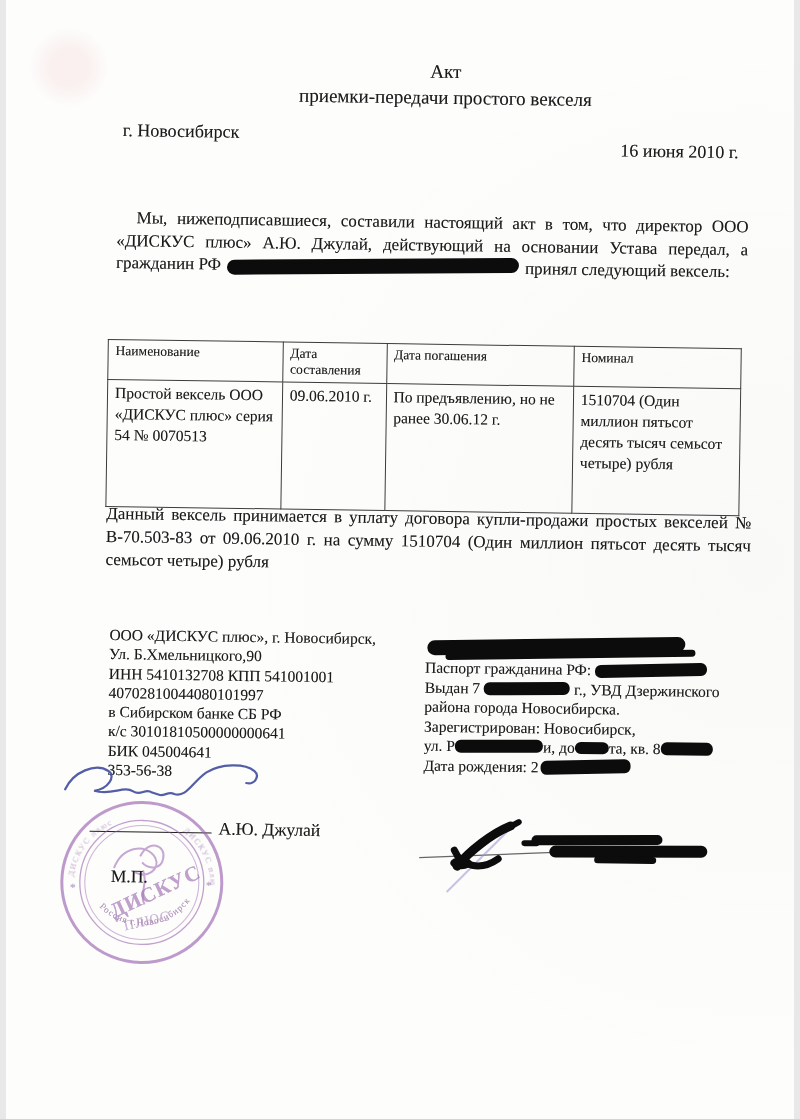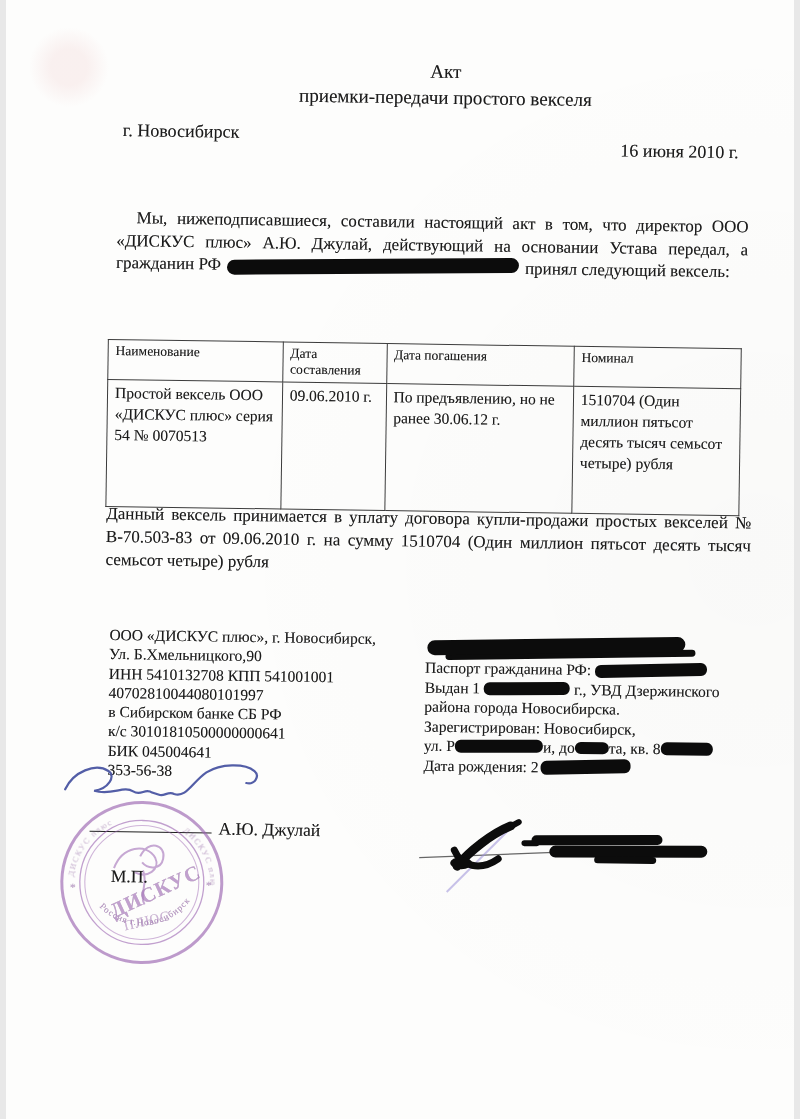--- a/index.html
+++ b/index.html
@@ -105,21 +105,21 @@
       <div>40702810044080101997</div>
       <div>в Сибирском банке СБ РФ</div>
       <div>к/с 30101810500000000641</div>
       <div>БИК 045004641</div>
       <div>353-56-38</div>
     </div>
 
     <div class="passport">
       <span class="r-top"></span>
       <div class="line"><span>Паспорт гражданина РФ:</span><span class="redact r-pass"></span></div>
-      <div class="line"><span>Выдан  1</span><span class="redact r-issued"></span><span>г., УВД Дзержинского</span></div>
+      <div class="line"><span>Выдан  7</span><span class="redact r-issued"></span><span>г., УВД Дзержинского</span></div>
       <div>района города Новосибирска.</div>
       <div>Зарегистрирован:   Новосибирск,</div>
       <div class="line"><span>ул. Р</span><span class="redact r-a1"></span><span>и, до</span><span class="redact r-a2"></span><span>та, кв. 8</span><span class="redact r-a3"></span></div>
       <div class="line"><span>Дата рождения: 2</span><span class="redact r-birth"></span></div>
     </div>
 
     <svg class="sig-blue" width="215" height="48" viewBox="0 0 215 48">
       <path d="M12,34 C20,16 42,7 55,15 C63,20 55,33 41,35 C59,40 70,29 80,35 C88,40 92,31 99,36 L106,38 C111,40 115,34 121,37 C133,41 139,25 153,15 C167,6 191,5 201,13 C207,18 201,27 193,25" fill="none" stroke="#44509f" stroke-width="2.2" stroke-linecap="round" opacity="0.92"></path>
     </svg>
 

